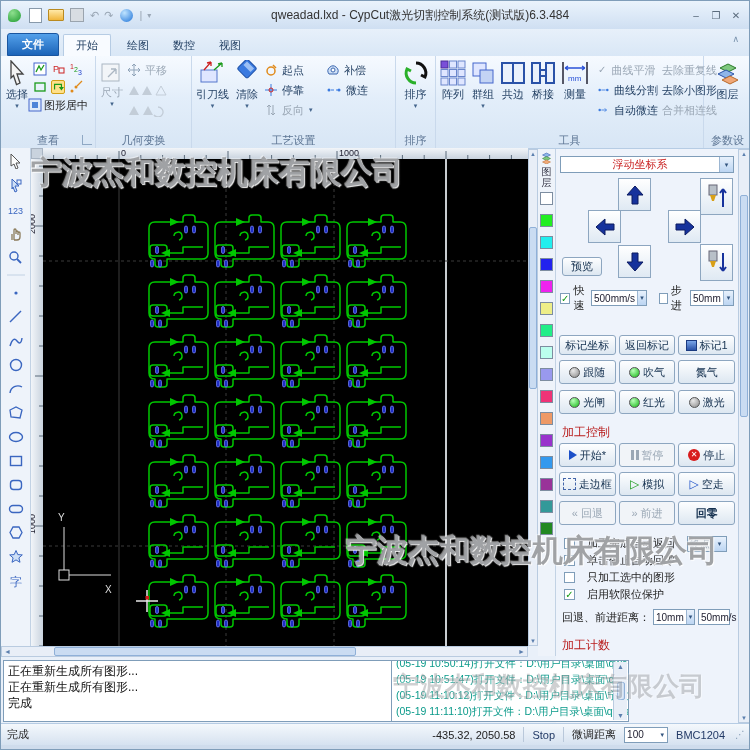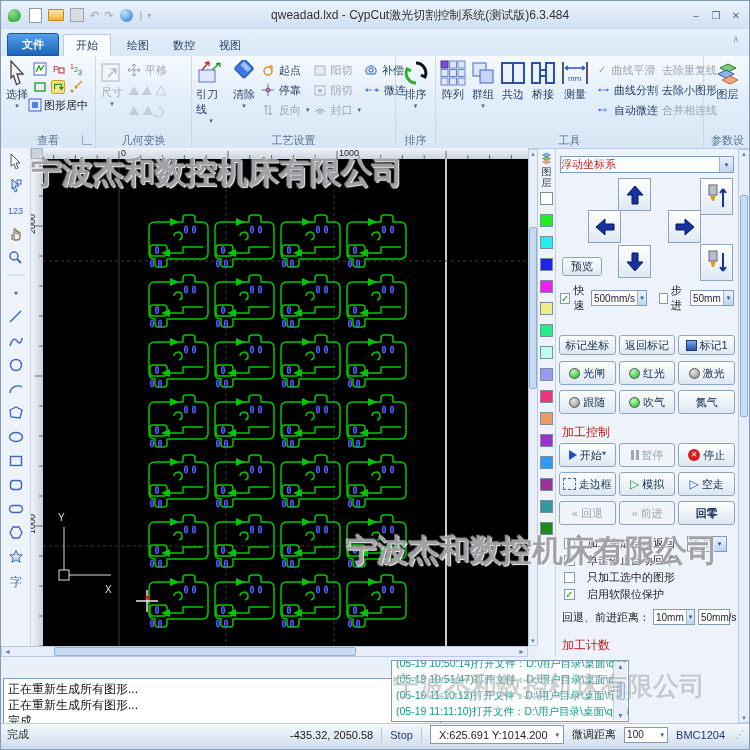--- a/index.html
+++ b/index.html
@@ -61,21 +61,21 @@
   .thumb-v{width:6px;background:#cadcf2;border:1px solid #8fb0d8;border-radius:2px;flex:0 0 160px;margin-bottom:180px;}
   
   #layerbar{left:537px;top:148px;width:18px;height:507px;background:#eef3fa;border-right:1px solid #c2d2e4;
             display:flex;flex-direction:column;align-items:center;box-sizing:border-box;padding-top:2px;}
   #layer-title{font-size:10px;color:#334;width:12px;text-align:center;line-height:11px;margin:2px 0 4px 0;}
   .sw{width:13px;height:13px;border:1px solid #7d8da0;margin-bottom:9px;box-sizing:border-box;}
   
   #panel{left:555px;top:148px;width:182px;height:574px;background:#eef3fb;box-sizing:border-box;font-size:11px;}
   #pscroll{left:737px;top:148px;width:12px;height:574px;flex-direction:column;font-size:6px;padding:1px 0;}
   .combo{display:flex;align-items:center;border:1px solid #7f9db9;background:#fff;height:17px;box-sizing:border-box;}
-  .combo .val{flex:1;color:#c91f1f;}
+  .combo .val{flex:1;text-align:center;color:#c91f1f;}
   .dda{width:13px;height:100%;background:linear-gradient(#e8f1fc,#bcd5f2);border-left:1px solid #9cb6d2;
        color:#33557f;font-size:7px;display:flex;align-items:center;justify-content:center;}
   .dd{display:inline-flex;align-items:center;border:1px solid #7f9db9;background:#fff;height:16px;box-sizing:border-box;}
   .dd .val{padding:4px 2px;font-size:10px;color:#223;}
   .dd.gray{background:#eceff2;}
   .dd.gray .val{color:#9aa7b5;}
   .jogbtn{position:absolute;width:31px;height:31px;background:linear-gradient(#fff,#dfe9f3);border:1px solid #8da6c0;
           display:flex;align-items:center;justify-content:center;}
   .btn3d{background:linear-gradient(#fdfeff,#dde7f1);border:1px solid #8da6c0;border-radius:3px;
          display:inline-flex;align-items:center;justify-content:center;gap:3px;font-size:11px;color:#14304f;
@@ -95,21 +95,21 @@
   
   .playb{width:0;height:0;border-left:8px solid #1c50c8;border-top:5px solid transparent;border-bottom:5px solid transparent;}
   .pauseb{display:inline-flex;gap:2px;}
   .pauseb i{width:3px;height:10px;background:#9aa7b5;display:block;}
   .stopb{width:12px;height:12px;border-radius:50%;background:#d81c1c;color:#fff;font-size:8px;line-height:12px;text-align:center;font-weight:bold;}
   .trig{font-size:12px;line-height:10px;}
   .trig.green{color:#1a9a1a;} .trig.blue{color:#1c50c8;}
   .frameic{width:11px;height:10px;border:1px dashed #4466aa;}
   
   .logpane{background:#fff;border:1px solid #7f9db9;box-sizing:border-box;overflow:hidden;}
-  #log-left{left:2px;top:677px;width:438px;height:62px;}
+  #log-left{left:2px;top:659px;width:438px;height:62px;}
   #log-right{left:390px;top:659px;width:238px;height:62px;}
   .loglines{padding:2px 4px;line-height:16px;}
   #log-left .loglines{font-size:12px;color:#111;}
   #log-right .loglines{font-size:10.5px;color:#0a9a8a;margin-top:-8px;white-space:nowrap;}
   .pane-sb{position:absolute;right:1px;top:1px;bottom:1px;width:14px;background:#e8eef7;border-left:1px solid #b9cbe0;
            display:flex;flex-direction:column;justify-content:space-between;align-items:center;color:#5b7fae;font-size:7px;padding:1px 0;box-sizing:border-box;}
   
   #statusbar{left:0;top:722px;width:750px;height:22px;background:linear-gradient(#f4f8fc,#d6e2f0);
              border-top:1px solid #b6cce4;display:flex;align-items:center;gap:8px;padding:0 6px;box-sizing:border-box;font-size:11px;}
   .ssep{width:1px;height:15px;background:#b9c8da;}
@@ -292,43 +292,20 @@
           <span>停靠</span>
         </div>
         <div class="pbtn dis">
           <svg width="12" height="12" viewBox="0 0 12 12">
               <path d="M4,1 V11 M4,1 l-2,2 M4,1 l2,2 M8,11 V1 M8,11 l-2,-2 M8,11 l2,-2" stroke="#9aa7b5" fill="none"></path>
             </svg>
           <span>反向</span>
           <span class="caret">▾</span>
         </div>
       </div>
-      <div class="pcol" style="width:60px">
-        <div class="pbtn dis">
-          <svg width="12" height="12" viewBox="0 0 12 12">
-              <rect x="1" y="2" width="10" height="9" fill="#e7ebef" stroke="#aab6c2"></rect>
-            </svg>
-          <span>阳切</span>
-        </div>
-        <div class="pbtn dis">
-          <svg width="12" height="12" viewBox="0 0 12 12">
-              <rect x="1" y="2" width="10" height="9" fill="none" stroke="#aab6c2"></rect>
-              <rect x="4" y="5" width="4" height="3" fill="#aab6c2"></rect>
-            </svg>
-          <span>阴切</span>
-        </div>
-        <div class="pbtn dis">
-          <svg width="12" height="12" viewBox="0 0 12 12">
-              <path d="M1,8 Q6,2 11,8" fill="none" stroke="#9aa7b5"></path>
-              <path d="M3,10 L9,6 M3,6 L9,10" stroke="#9aa7b5"></path>
-            </svg>
-          <span>封口</span>
-          <span class="caret">▾</span>
-        </div>
-      </div>
       <div class="pcol" style="width:58px">
         <div class="pbtn">
           <svg width="12" height="12" viewBox="0 0 12 12">
               <path d="M2,10 a5,5 0 1 1 8,0 Z" fill="#cfe0f6" stroke="#3a66b0"></path>
               <circle cx="6" cy="6" r="2" fill="#fff" stroke="#3a66b0"></circle>
             </svg>
           <span>补偿</span>
         </div>
         <div class="pbtn">
           <svg width="14" height="10" viewBox="0 0 14 10">
@@ -786,45 +763,45 @@
       </span>
   </div>
   <div class="prow" style="margin-top:22px">
     <button class="btn3d">标记坐标</button>
     <button class="btn3d">返回标记</button>
     <button class="btn3d">
         <span style="width:9px;height:9px;background:linear-gradient(#7aa6e8,#2a52a8);border:1px solid #1a3a80"></span>
         <span>标记1</span>
       </button>
   </div>
+  <div class="prow tall" style="margin-top:5px" id="switch-row-2">
+      <button class="btn3d">
+        <span class="led off"></span>
+        <span>跟随</span>
+      </button>
+      <button class="btn3d">
+        <span class="led on"></span>
+        <span>吹气</span>
+      </button>
+      <button class="btn3d">
+        <span>氮气</span>
+      </button>
+    </div>
   <div class="prow tall" style="margin-top:6px" id="switch-row-1">
       <button class="btn3d">
         <span class="led on"></span>
         <span>光闸</span>
       </button>
       <button class="btn3d">
         <span class="led on"></span>
         <span>红光</span>
       </button>
       <button class="btn3d">
         <span class="led off"></span>
         <span>激光</span>
-      </button>
-    </div>
-  <div class="prow tall" style="margin-top:5px" id="switch-row-2">
-      <button class="btn3d">
-        <span class="led off"></span>
-        <span>跟随</span>
-      </button>
-      <button class="btn3d">
-        <span class="led on"></span>
-        <span>吹气</span>
-      </button>
-      <button class="btn3d">
-        <span>氮气</span>
       </button>
     </div>
   <div class="sect" style="margin-top:8px">加工控制</div>
   <div class="prow tall">
     <button class="btn3d">
         <span class="playb"></span>
         <span>开始*</span>
       </button>
     <button class="btn3d dis">
         <span class="pauseb">
@@ -929,24 +906,20 @@
       <span>▼</span>
     </div>
 </div>
 
 <div class="abs" id="statusbar">
   <span style="flex:1">完成</span>
   <span>-435.32, 2050.58</span>
   <span class="ssep"></span>
   <span style="color:#223a66">Stop</span>
   <span class="ssep"></span>
-  <span id="pos-combo">
-    <span>X:625.691 Y:1014.200</span>
-    <span style="font-size:7px;color:#33557f;padding-right:4px">▾</span>
-  </span>
   <span>微调距离</span>
   <span class="dd" style="width:44px;background:#fff">
     <span class="val" style="flex:1;text-align:left">100</span>
     <span style="font-size:7px;color:#33557f;padding-right:3px">▾</span>
   </span>
   <span style="color:#223a66">BMC1204</span>
   <span class="grip">⋰</span>
 </div>
 <div class="abs" id="bottomedge"></div>
 

